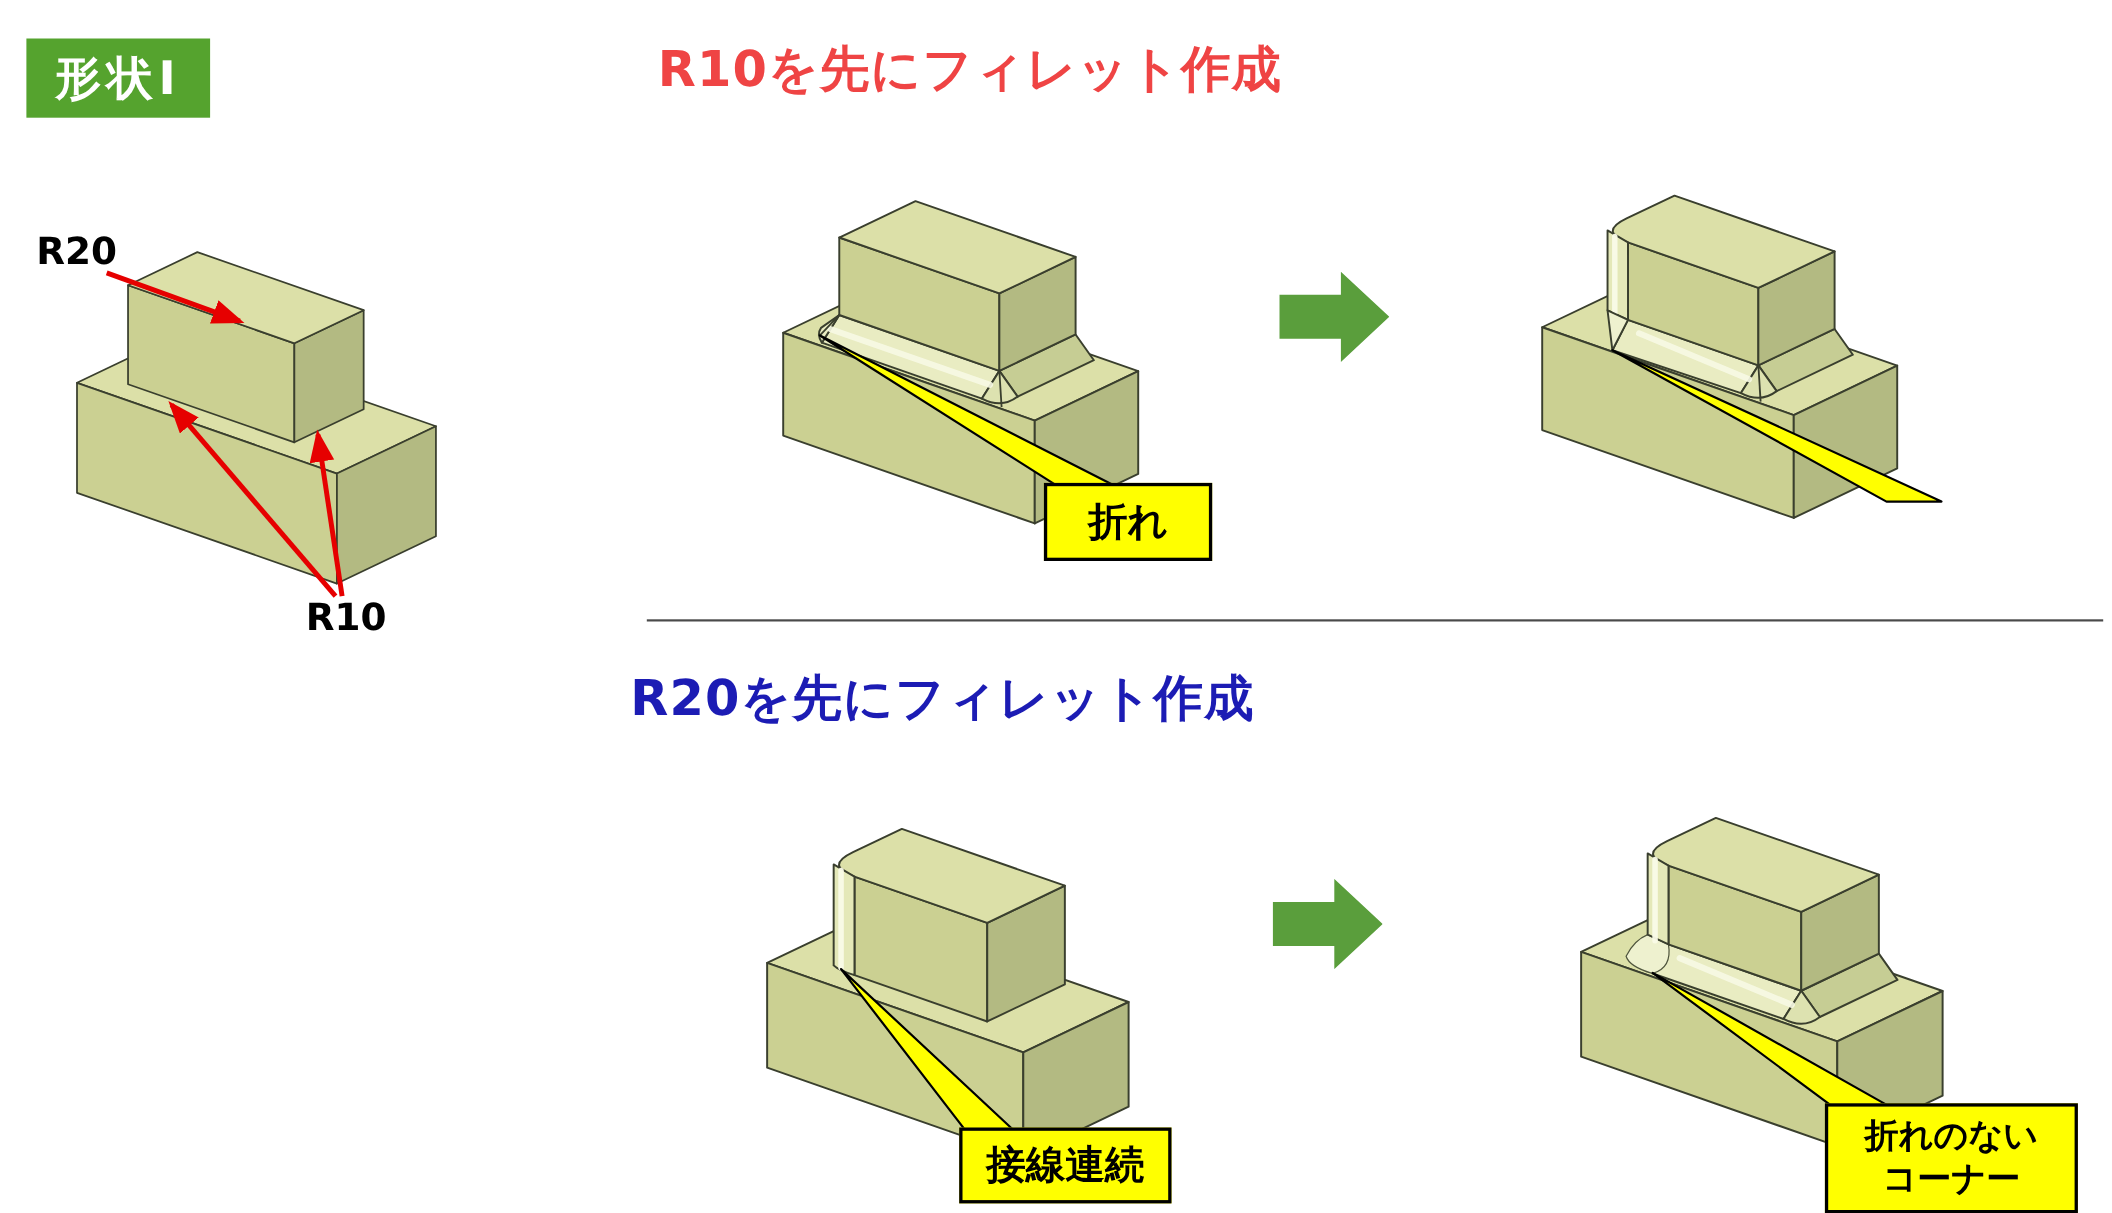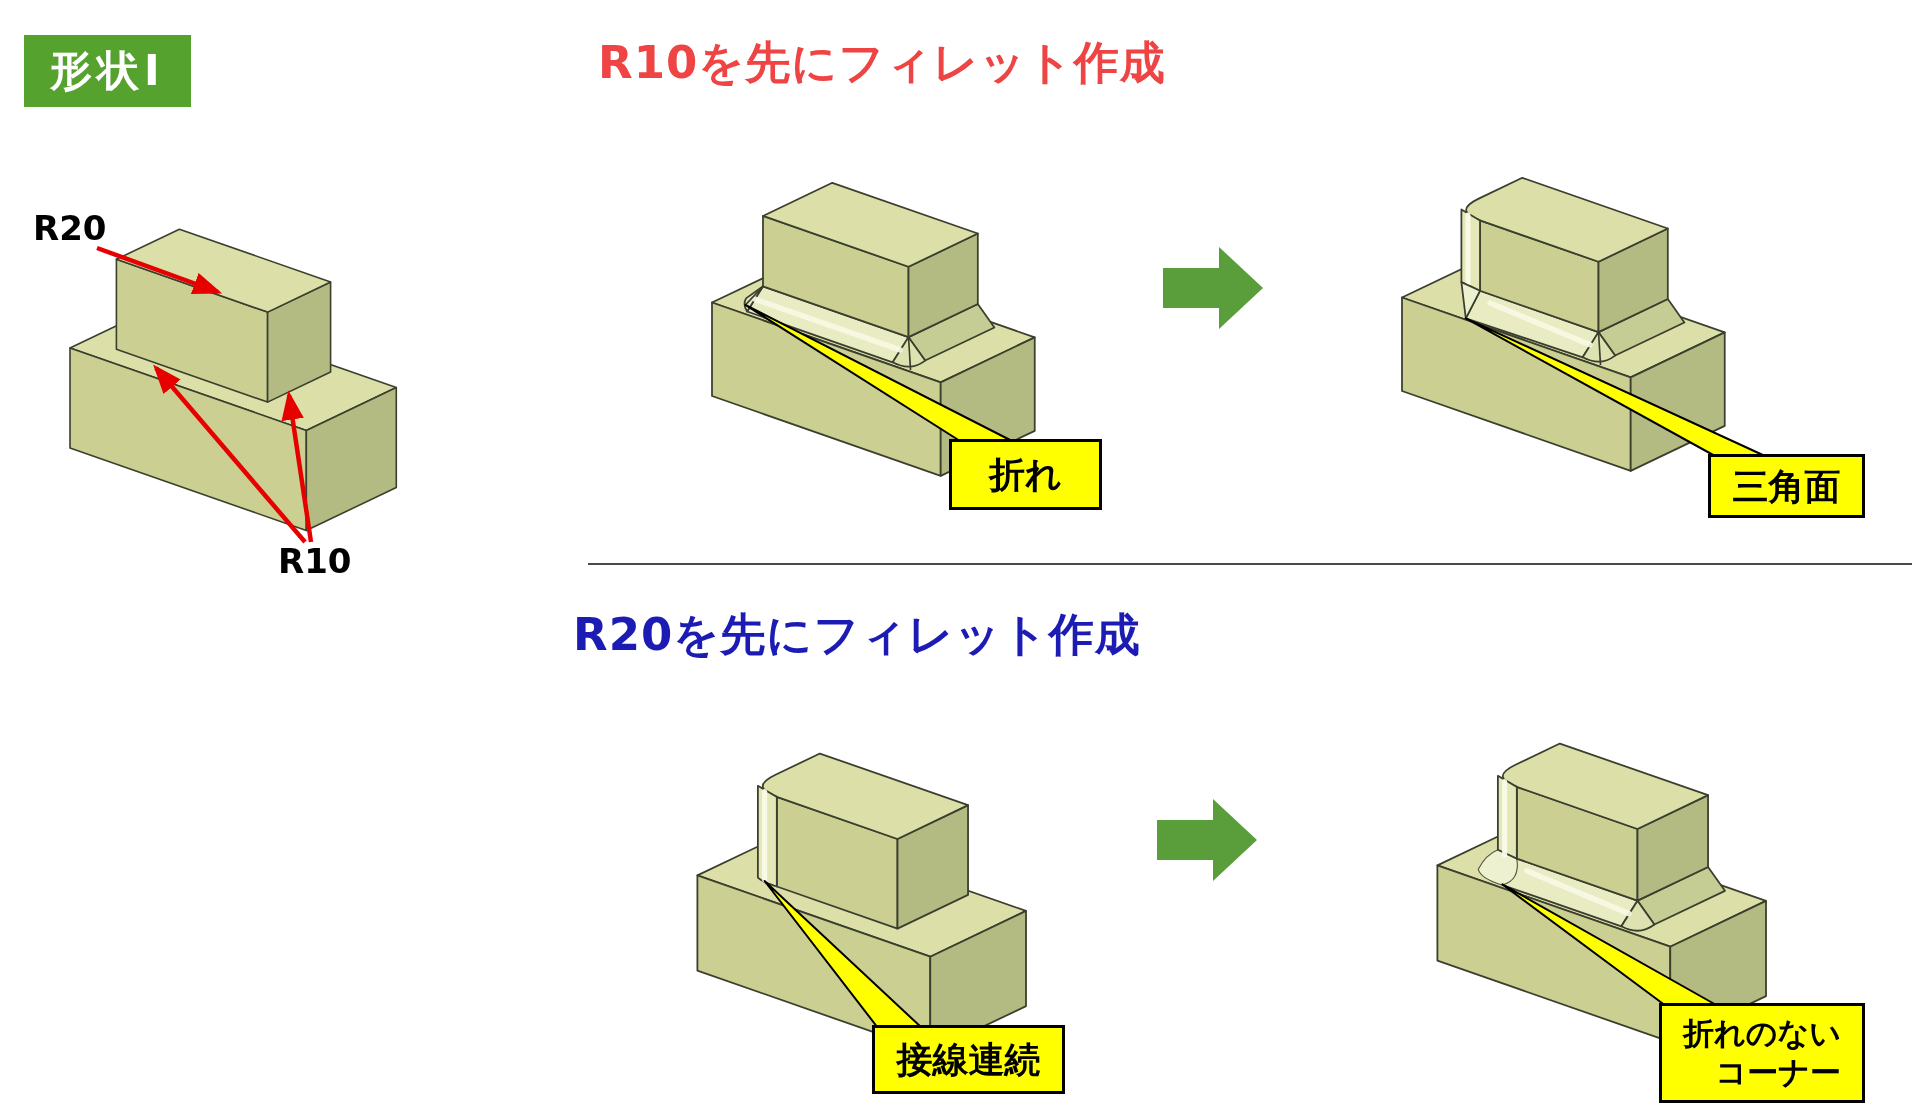--- a/index.html
+++ b/index.html
@@ -11,27 +11,27 @@
     position:absolute;left:24px;top:12px;background:#55a32e;color:#ffffff;
     font-size:42px;font-weight:bold;padding:8px 26px;letter-spacing:5px;
   }
   .sec-title{position:absolute;font-weight:bold;font-size:45px;letter-spacing:1px;white-space:nowrap;}
   #title-r10-first{left:598px;top:10px;color:#ef4444;}
   #title-r20-first{left:573px;top:582px;color:#1c1cb4;}
   .divider{position:absolute;left:588px;top:540px;width:1324px;height:2px;background:#4a4a4a;}
   .fig{position:absolute;}
   .callout{
     position:absolute;background:#ffff00;border:3px solid #000;box-sizing:border-box;
-    display:flex;align-items:center;justify-content:center;text-align:right;
+    display:flex;align-items:center;justify-content:center;text-align:center;
     font-weight:bold;font-size:36px;line-height:1.25;white-space:pre-line;z-index:5;
   }
   #callout-ore{left:949px;top:416px;width:153px;height:71px;}
   #callout-sankaku{left:1708px;top:431px;width:157px;height:64px;}
   #callout-sessen{left:872px;top:1002px;width:193px;height:69px;}
-  #callout-korner{left:1659px;top:980px;width:206px;height:100px;font-size:31px;}
+  #callout-korner{left:1659px;top:980px;width:230px;height:100px;font-size:31px;}
   svg{display:block;}
   .face{stroke:#3a3f2e;stroke-width:1.6;stroke-linejoin:round;}
   .topf{fill:#dce0a8;}
   .frontf{fill:#cbd092;}
   .sidef{fill:#b3ba82;}
   .bandf{fill:#e9ecc2;}
   .bands{fill:#c6cd94;}
   .bandc{fill:#dde2b0;}
   .cyl{fill:#e4e8b8;}
   .tri{fill:#eef1cf;}
@@ -151,18 +151,17 @@
       <polygon class="face sidef" points="198.65,112.5 261.65,82.3 261.65,146.4 198.65,176.5"></polygon>
       <path class="face topf" d="M90.9,74.9 L198.65,112.5 L261.65,82.3 L129.35,36.2 L89.75,55.1 Q66.35,66.3 90.9,74.9 Z"></path>
       <polygon class="face cyl" points="74,65 90.9,74.9 90.9,138.9 74,131"></polygon>
       <line x1="80" y1="70" x2="80" y2="136" stroke="#fafbe8" stroke-width="4.5" stroke-linecap="round" opacity=".95"></line>
       <path class="hl" d="M100,150 L191,188"></path>
     </g>
     <polygon class="wedge" points="132.4,181.4 296,303 348,303"></polygon>
   </svg>
 
   <div class="callout" id="callout-ore">折れ</div>
-  <div class="callout" id="callout-sankaku">三角面</div>
   <div class="callout" id="callout-sessen">接線連続</div>
   <div class="callout" id="callout-korner">折れのない
 コーナー</div>
 
 </div>
 
 </body></html>

